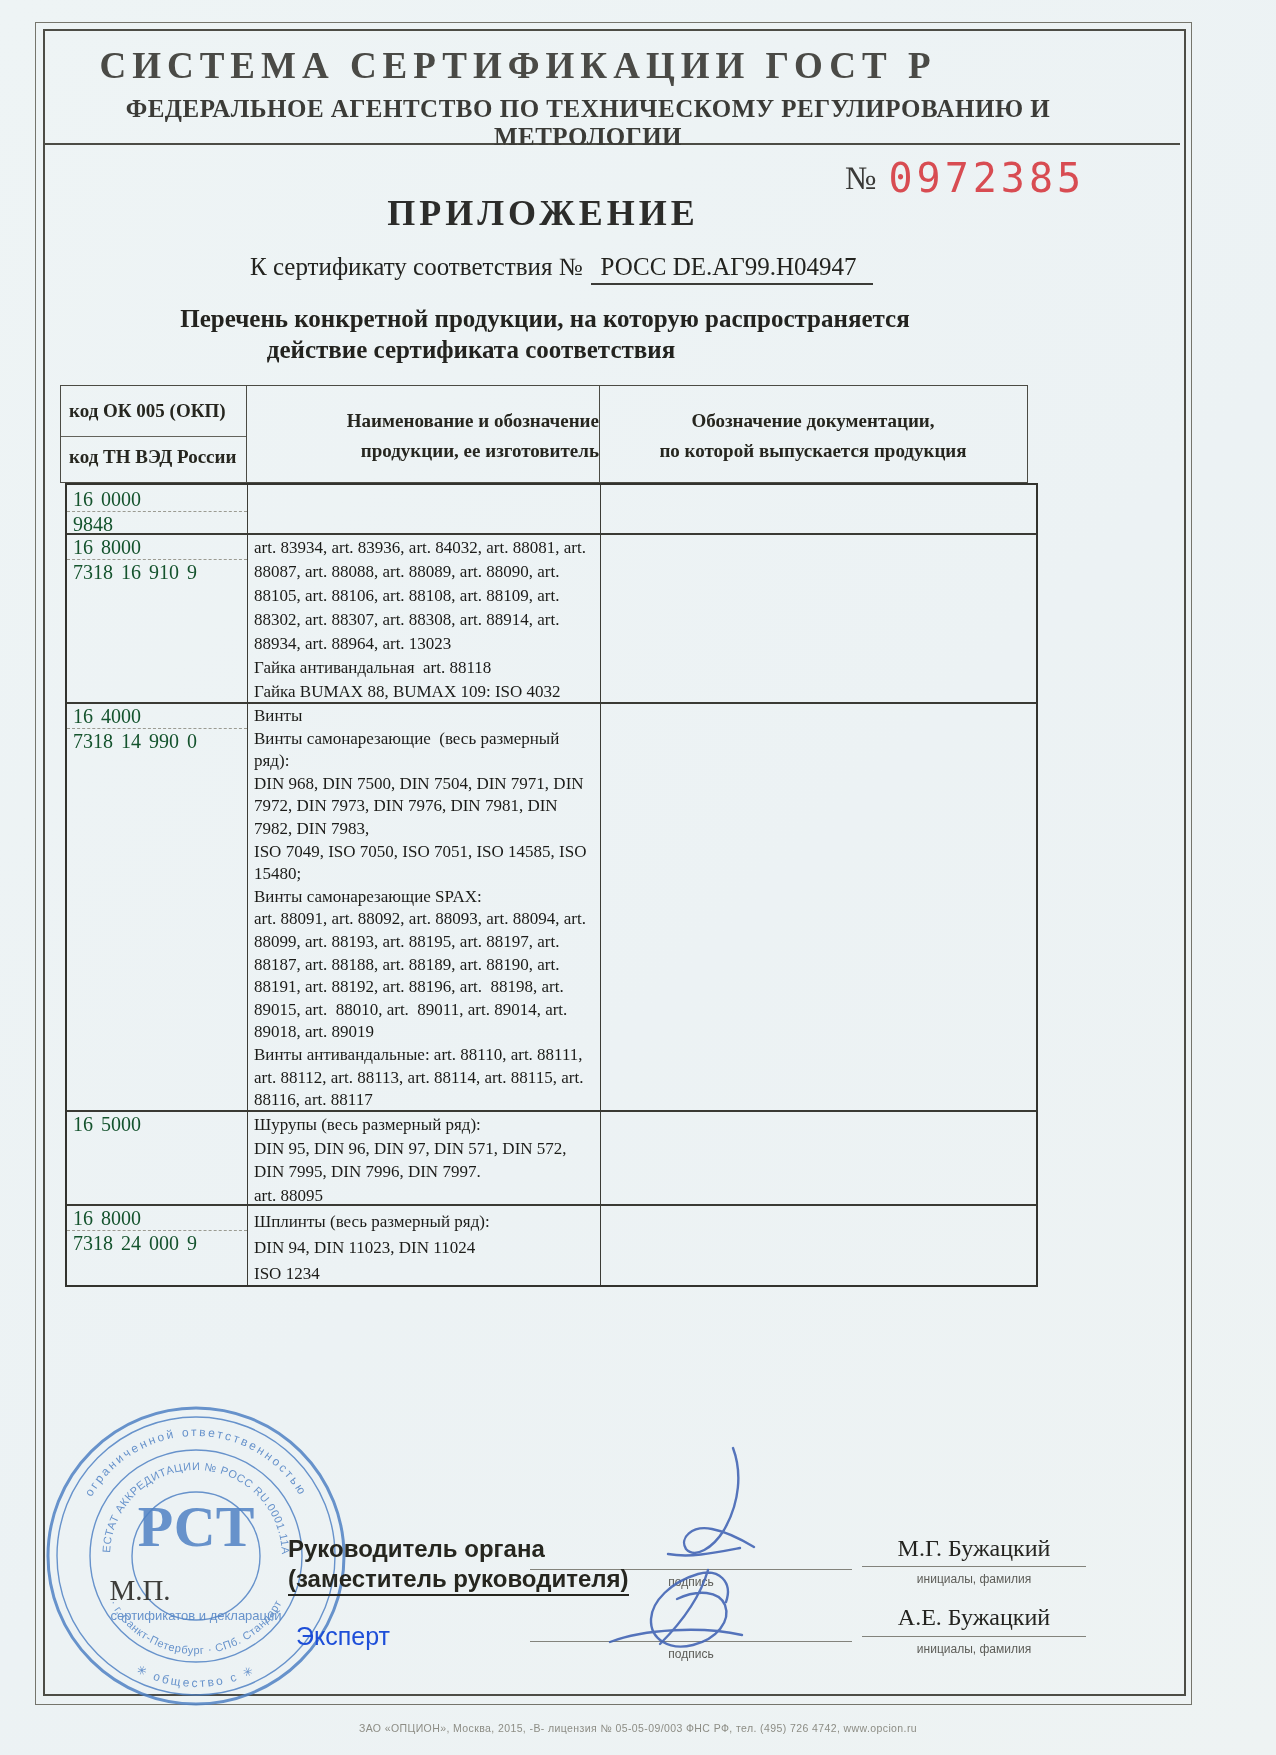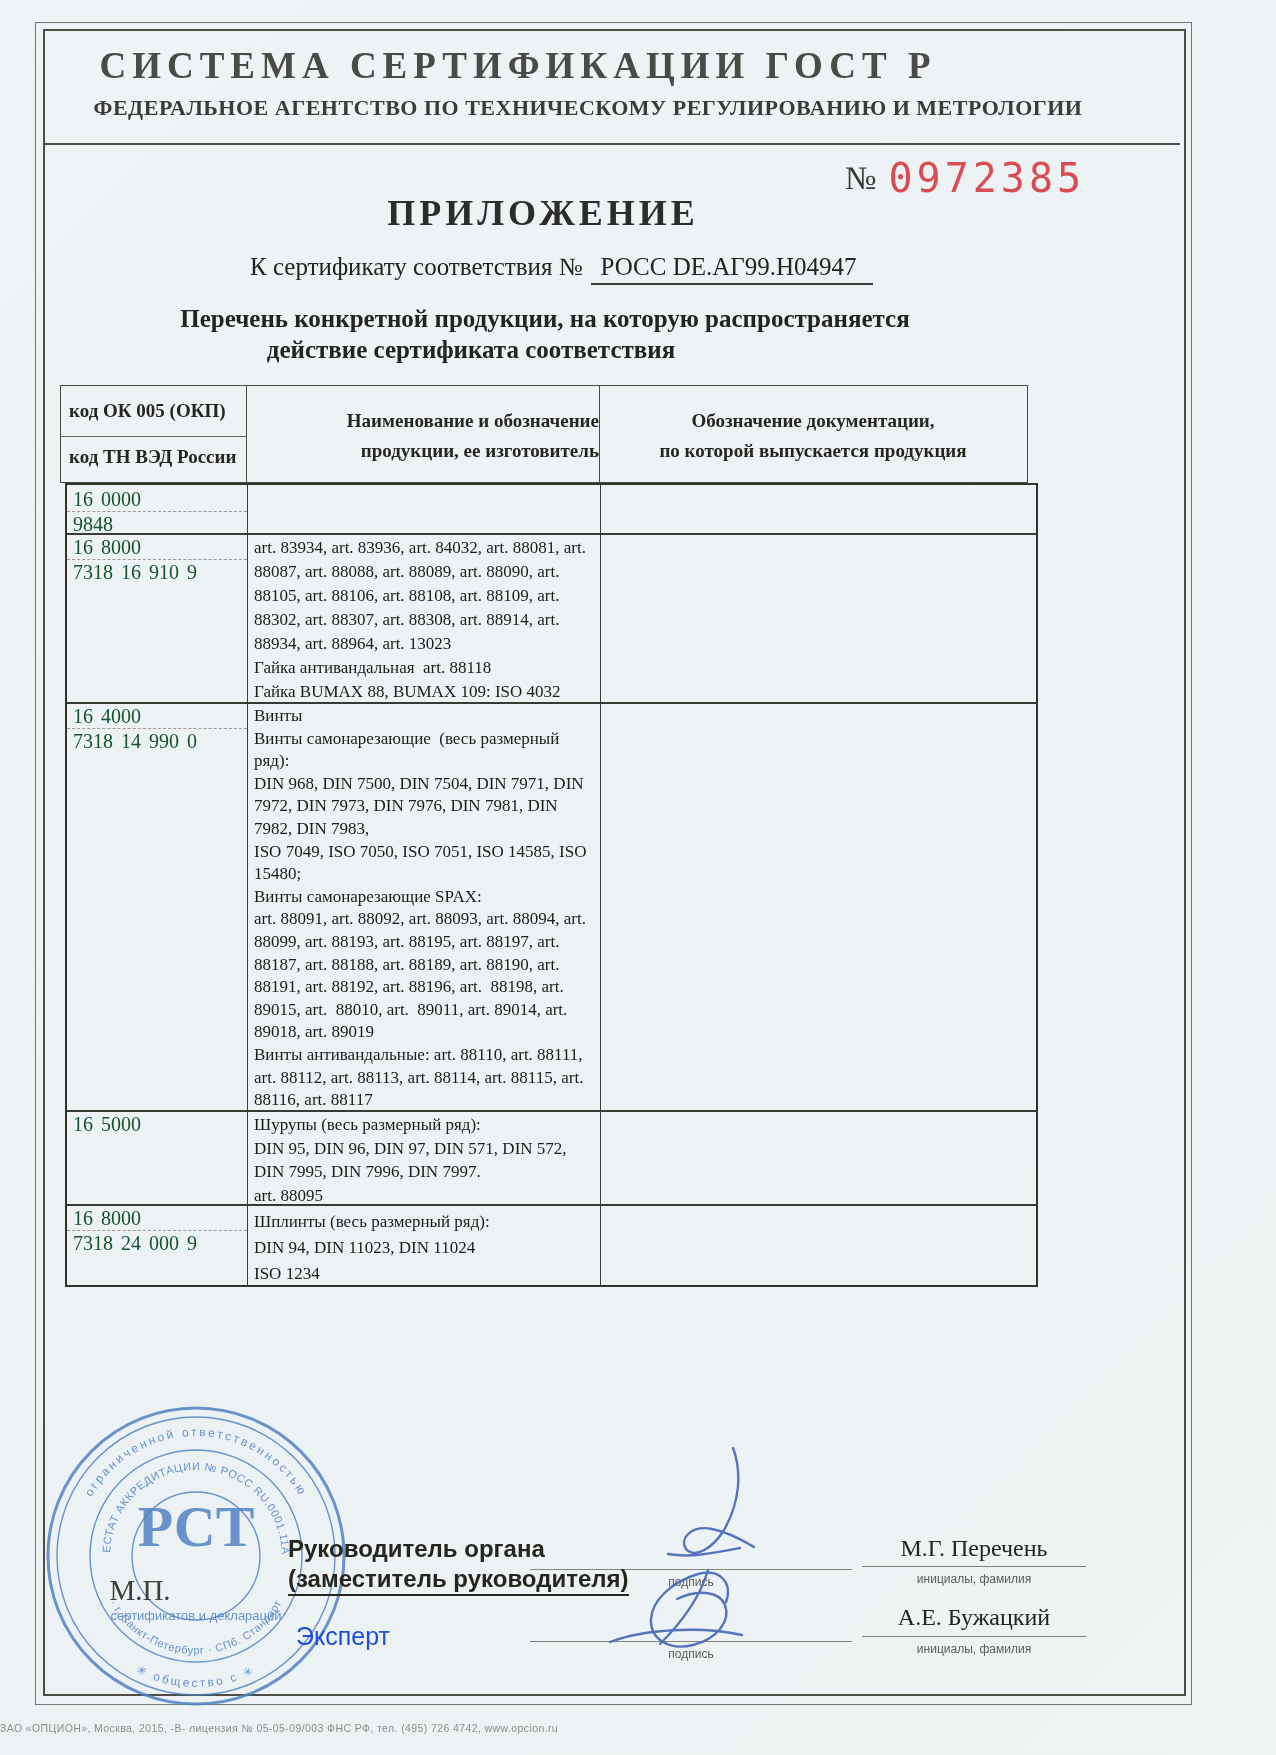--- a/index.html
+++ b/index.html
@@ -9,21 +9,21 @@
     font-family:"Liberation Serif","DejaVu Serif",serif;color:#1f1f1d;
   }
   .abs{position:absolute;}
   
   .frame-outer{left:35px;top:22px;width:1155px;height:1681px;border:1px solid #75756c;}
   .frame-inner{left:43px;top:29px;width:1139px;height:1663px;border:2px solid #4d4d46;}
   .hdr-rule{left:45px;top:143px;width:1135px;border-top:2.5px solid #4c4c45;}
   
   .sys-title{left:43px;top:44px;width:950px;text-align:center;font-size:37px;font-weight:600;
     letter-spacing:6px;color:#4a4a46;}
-  .agency-title{left:43px;top:95px;width:1090px;text-align:center;font-size:22px;font-weight:700;
+  .agency-title{left:43px;top:95px;width:1090px;text-align:center;font-size:25px;font-weight:700;
     letter-spacing:.5px;color:#3b3b37;}
   
   .blank-no{left:845px;top:158px;display:flex;align-items:flex-start;}
   .blank-no .nosign{font-size:33px;color:#3a3a38;margin-right:12px;margin-top:2px;}
   .blank-no .digits{font-family:"DejaVu Sans Mono",monospace;font-size:40px;line-height:40px;
     color:#d84c52;letter-spacing:4px;}
   
   .doc-title{left:43px;top:192px;width:1000px;text-align:center;font-size:36px;font-weight:700;
     letter-spacing:4px;color:#2c2c2a;}
   .cert-line{left:250px;top:253px;font-size:25px;color:#23231f;white-space:nowrap;}
@@ -61,21 +61,21 @@
   .nm-l2{left:862px;top:1636px;width:224px;}
   .cap{font-family:"Liberation Sans",sans-serif;font-size:12px;color:#5c5c57;text-align:center;}
   .cap-s1{left:530px;top:1575px;width:322px;}
   .cap-s2{left:530px;top:1647px;width:322px;}
   .cap-n1{left:862px;top:1572px;width:224px;}
   .cap-n2{left:862px;top:1642px;width:224px;}
   .name{font-size:24px;color:#23231f;text-align:center;}
   .name1{left:862px;top:1535px;width:224px;}
   .name2{left:862px;top:1604px;width:224px;}
   
-  .print-footer{left:0;top:1722px;width:1276px;
+  .print-footer{left:0;top:1722px;width:1276px;text-align:center;
     font-family:"Liberation Sans",sans-serif;font-size:10.5px;color:#8d8d85;letter-spacing:.4px;}
   
   .stamp-svg{left:36px;top:1396px;z-index:1;}
   .sig-svg{left:0;top:0;z-index:3;pointer-events:none;}
   .overtext{z-index:2;}
 </style>
 </head>
 <body>
 
 <div class="abs frame-outer"></div>
@@ -216,21 +216,21 @@
 <div class="abs sline sig-l1"></div>
 <div class="abs sline sig-l2"></div>
 <div class="abs sline nm-l1"></div>
 <div class="abs sline nm-l2"></div>
 
 <div class="abs cap cap-s1">подпись</div>
 <div class="abs cap cap-s2">подпись</div>
 <div class="abs cap cap-n1">инициалы, фамилия</div>
 <div class="abs cap cap-n2">инициалы, фамилия</div>
 
-<div class="abs name name1 overtext">М.Г. Перечень</div>
+<div class="abs name name1 overtext">М.Г. Бужацкий</div>
 <div class="abs name name2 overtext">А.Е. Бужацкий</div>
 
 <svg class="abs sig-svg" width="1276" height="1755" viewBox="0 0 1276 1755">
   <g stroke="#4466b5" stroke-width="2.4" fill="none" opacity="0.9" stroke-linecap="round">
     <path d="M 733 1448 C 742 1472 740 1502 724 1530 C 713 1548 695 1559 686 1549 C 679 1538 692 1525 712 1529 C 728 1532 744 1541 754 1547"></path>
     <path d="M 668 1554 C 690 1558 714 1553 740 1548"></path>
     <path d="M 708 1570 C 700 1598 680 1624 660 1644 M 726 1602 C 733 1582 719 1568 698 1574 C 671 1582 652 1601 651 1619 C 650 1639 669 1651 693 1645 C 717 1639 731 1621 725 1605 C 719 1591 698 1589 677 1599"></path>
     <path d="M 610 1642 C 644 1629 702 1626 742 1635"></path>
   </g>
 </svg>

